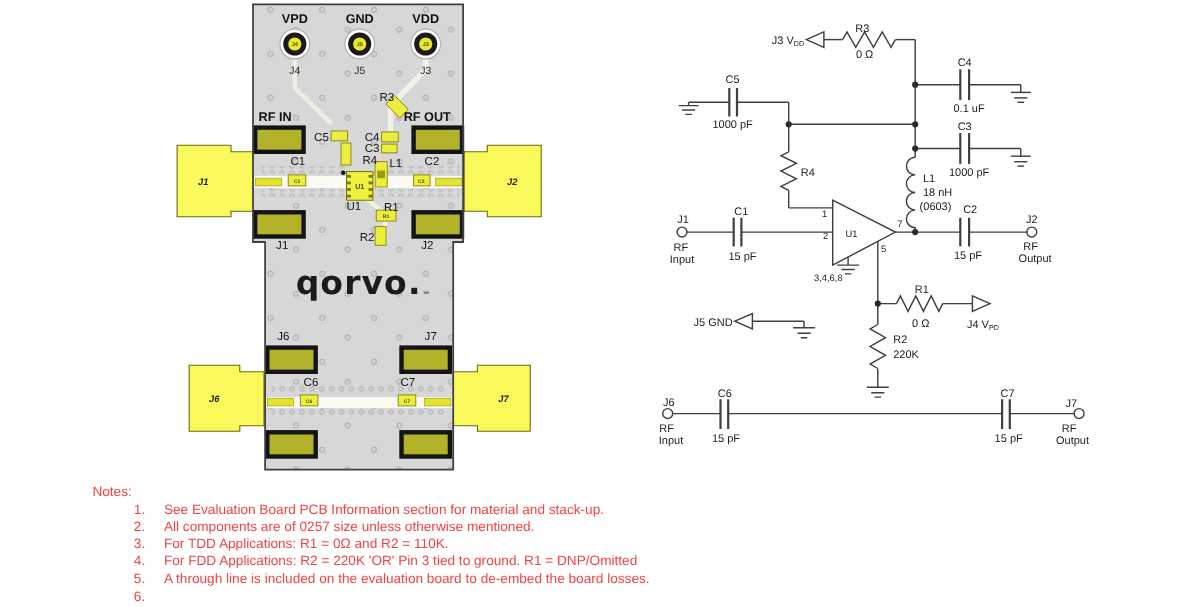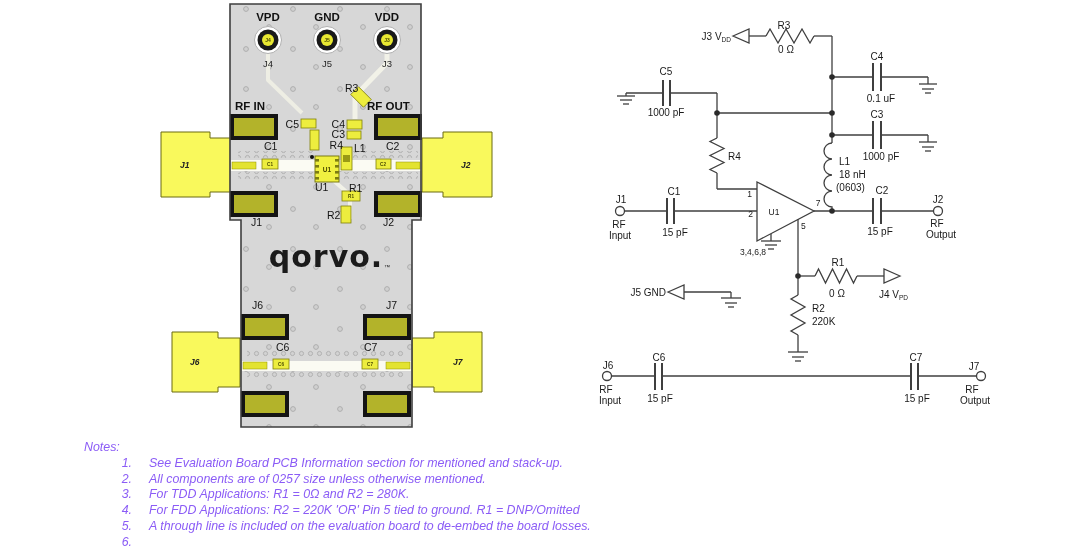--- a/index.html
+++ b/index.html
@@ -11,21 +11,21 @@
   .tpname{font-size:9.5px;fill:#2a2a2a;}
   .partmark{font-size:4.6px;font-weight:bold;fill:#4a4a00;}
   .connlab{font-size:8.5px;font-weight:bold;font-style:italic;fill:#222;}
   .logo{font-size:30px;font-weight:bold;letter-spacing:1px;fill:#1b1b1b;font-family:"DejaVu Sans","Liberation Sans",sans-serif;}
   .logotm{font-size:6px;fill:#1b1b1b;}
   .sch{stroke:#3f3f3f;stroke-width:1.3;fill:none;}
   .schtext{font-size:10px;}
   .pin{font-size:8.5px;}
   .sub{font-size:6.5px;}
   .plate{stroke:#3f3f3f;stroke-width:2;}
-  .notes{position:absolute;left:84px;top:440px;width:640px;font-size:12.4px;color:#8b5cf6;line-height:15.8px;font-style:italic;}
+  .notes{position:absolute;left:84px;top:440px;width:640px;font-size:12.4px;color:#ef4444;line-height:15.8px;}
   .notes .row{display:flex;}
   .notes .num{width:48px;text-align:right;flex:0 0 48px;}
   .notes .txt{margin-left:17px;}
 </style>
 </head>
 <body>
 
 <div class="screen">
 
   <svg style="position:absolute;left:140px;top:0;" width="420" height="440" viewBox="140 0 420 440">
@@ -350,33 +350,33 @@
       <circle cx="832" cy="211" r="2.8"></circle>
         <circle cx="717" cy="113" r="2.8"></circle>
         <circle cx="798" cy="276" r="2.8"></circle>
     </g>
   </svg>
 
   <div class="notes">
     <div>Notes:</div>
     <div class="row">
         <span class="num">1.</span>
-        <span class="txt">See Evaluation Board PCB Information section for mentioned and stack-up.</span>
+        <span class="txt">See Evaluation Board PCB Information section for material and stack-up.</span>
       </div>
     <div class="row">
         <span class="num">2.</span>
         <span class="txt">All components are of 0257 size unless otherwise mentioned.</span>
       </div>
     <div class="row">
         <span class="num">3.</span>
-        <span class="txt">For TDD Applications: R1 = 0Ω and R2 = 280K.</span>
+        <span class="txt">For TDD Applications: R1 = 0Ω and R2 = 110K.</span>
       </div>
     <div class="row">
         <span class="num">4.</span>
-        <span class="txt">For FDD Applications: R2 = 220K 'OR' Pin 5 tied to ground. R1 = DNP/Omitted</span>
+        <span class="txt">For FDD Applications: R2 = 220K 'OR' Pin 3 tied to ground. R1 = DNP/Omitted</span>
       </div>
     <div class="row">
         <span class="num">5.</span>
         <span class="txt">A through line is included on the evaluation board to de-embed the board losses.</span>
       </div>
     <div class="row">
         <span class="num">6.</span>
       </div>
   </div>
 

